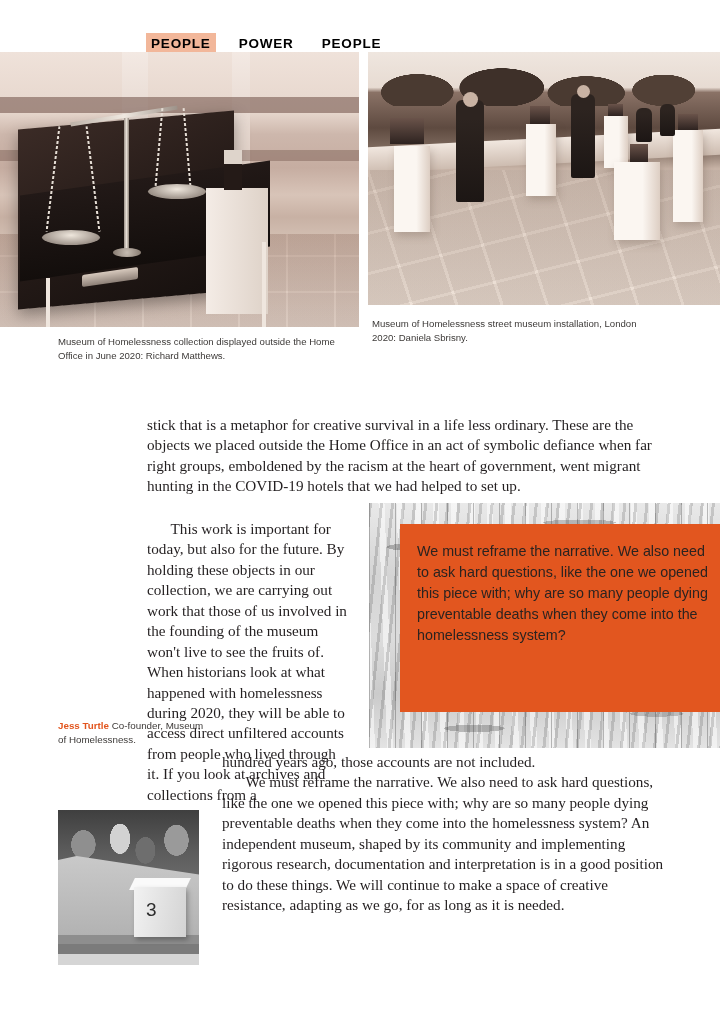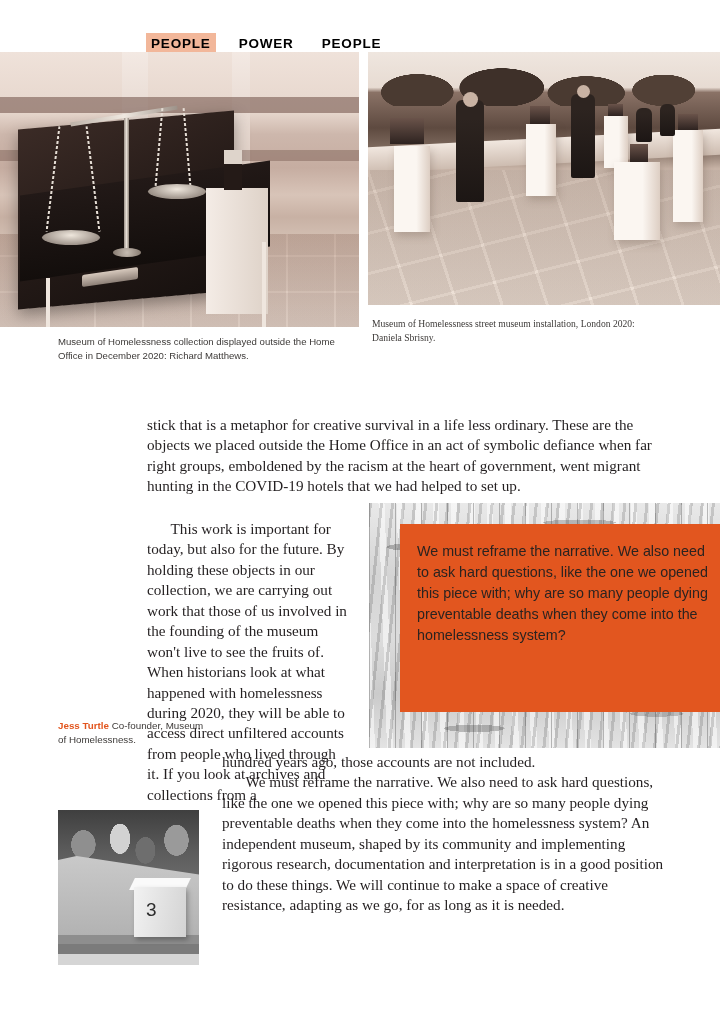--- a/index.html
+++ b/index.html
@@ -180,21 +180,21 @@
 
   
   .caption {
     position: absolute;
     font-family: "Liberation Sans", sans-serif;
     font-size: 9.6px;
     line-height: 1.42;
     color: #3d3a38;
   }
   #caption-left  { left: 58px;  top: 335px; width: 300px; }
-  #caption-right { left: 372px; top: 317px; width: 290px; font-family: Liberation Serif, serif; }
+  #caption-right { left: 372px; top: 317px; width: 290px; }
 
   
   .body-text {
     font-family: "Liberation Serif", serif;
     font-size: 15.2px;
     line-height: 1.345;
     color: #231f20;
     text-align: left;
     hyphens: none;
   }
@@ -365,21 +365,21 @@
     <div class="head" style="left:95px; top:40px; width:15px; height:15px;"></div>
 
     <div class="person" style="left:203px; top:42px; width:24px; height:84px;"></div>
     <div class="head" style="left:209px; top:33px; width:13px; height:13px;"></div>
 
     <div class="person" style="left:268px; top:56px; width:16px; height:34px;"></div>
     <div class="person" style="left:292px; top:52px; width:15px; height:32px;"></div>
   </div>
 </div>
 
-<div class="caption" id="caption-left">Museum of Homelessness collection displayed outside the Home Office in December 2020: Richard Matthews.</div>
+<div class="caption" id="caption-left">Museum of Homelessness collection displayed outside the Home Office in June 2020: Richard Matthews.</div>
 <div class="caption" id="caption-right">Museum of Homelessness street museum installation, London 2020: Daniela Sbrisny.</div>
 
 <div class="body-text" id="para-intro">stick that is a metaphor for creative survival in a life less ordinary. These are the objects we placed outside the Home Office in an act of symbolic defiance when far right groups, emboldened by the racism at the heart of government, went migrant hunting in the COVID-19 hotels that we had helped to set up.</div>
 
 <div class="body-text" id="para-narrow">
   <span class="indent"></span><span>This work is important for today, but also for the future. By holding these objects in our collection, we are carrying out work that those of us involved in the founding of the museum won't live to see the fruits of. When historians look at what happened with homelessness during 2020, they will be able to access direct unfiltered accounts from people who lived through it. If you look at archives and collections from a</span>
 </div>
 
 <div class="body-text" id="para-tail">
   <span>hundred years ago, those accounts are not included.</span><br>

